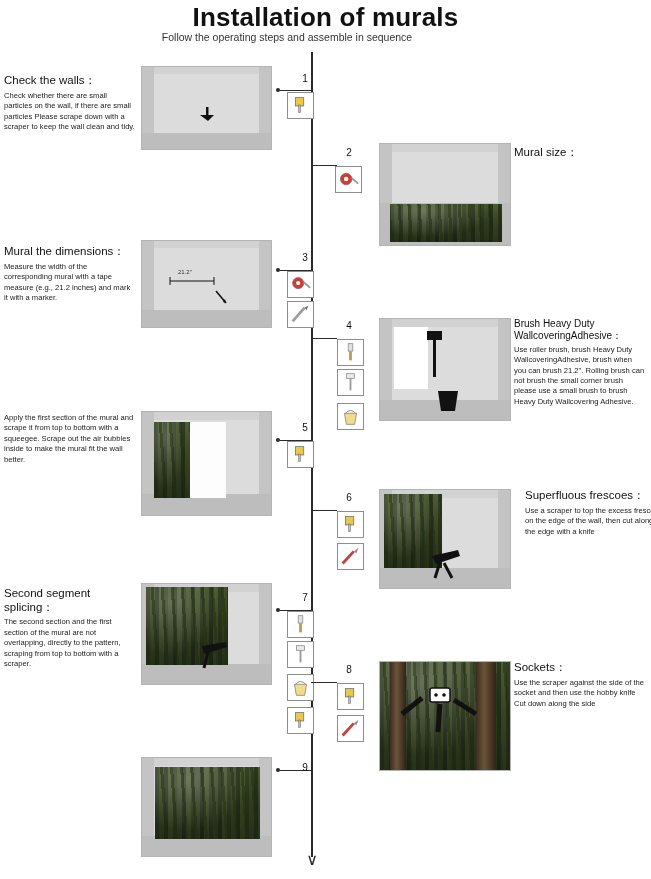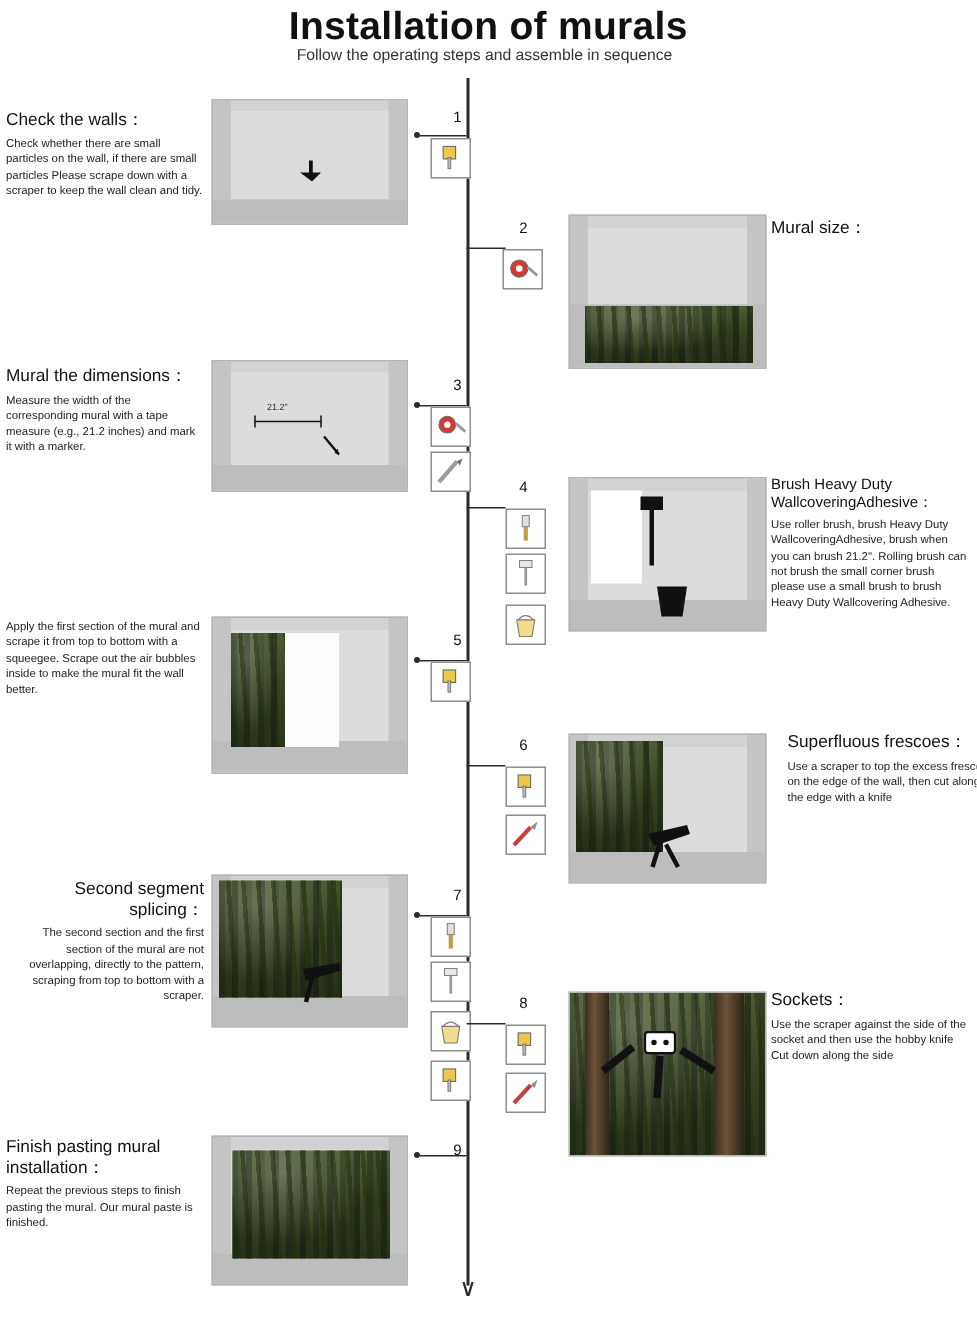--- a/index.html
+++ b/index.html
@@ -32,21 +32,20 @@
     color: #111;
   }
   .subtitle {
     position: absolute;
     top: 31px;
     left: 0;
     width: 574px;
     text-align: center;
     font-size: 10.5px;
     color: #333;
-    margin-left: 36px;
   }
 
   
   .axis {
     position: absolute;
     left: 311px;
     top: 52px;
     width: 2px;
     height: 805px;
     background: #2a2a2a;
@@ -374,21 +373,21 @@
     <svg viewBox="0 0 132 100" width="132" height="100" style="position:absolute;left:0;top:0">
       <path d="M52 66 L78 60 L80 66 L56 74 Z" fill="#111"></path>
       <path d="M60 72 L55 88 M64 73 L72 88" stroke="#111" stroke-width="3" fill="none"></path>
     </svg>
   </div>
   <div class="blk" style="left:525px; top:489px; width:130px;">
     <h3>Superfluous frescoes：</h3>
     <p>Use a scraper to top the excess fresco on the edge of the wall, then cut along the edge with a knife</p>
   </div>
 
-  <div class="blk" style="left:4px; top:587px; width:132px;text-align:right;">
+  <div class="blk" style="left:4px; top:587px; width:132px;">
     <h3>Second segment splicing：</h3>
     <p>The second section and the first section of the mural are not overlapping, directly to the pattern, scraping from top to bottom with a scraper.</p>
   </div>
   <div class="panel" style="left:141px; top:583px; width:131px; height:102px;">
     <div class="room">
       <div class="ceil"></div>
         <div class="leftw"></div>
         <div class="rightw"></div>
       <div class="backwall"></div>
         <div class="floor"></div>
@@ -450,24 +449,20 @@
       <circle cx="56" cy="33" r="1.8" fill="#111"></circle>
         <circle cx="64" cy="33" r="1.8" fill="#111"></circle>
       <path d="M42 36 L22 52 M60 42 L58 70 M74 38 L96 52" stroke="#111" stroke-width="5" fill="none"></path>
     </svg>
   </div>
   <div class="blk" style="left:514px; top:661px; width:130px;">
     <h3>Sockets：</h3>
     <p>Use the scraper against the side of the socket and then use the hobby knife Cut down along the side</p>
   </div>
 
-  <div class="blk" style="left:4px; top:759px; width:132px;">
-    <h3>Finish pasting mural installation：</h3>
-    <p>Repeat the previous steps to finish pasting the mural. Our mural paste is finished.</p>
-  </div>
   <div class="panel" style="left:141px; top:757px; width:131px; height:100px;">
     <div class="room">
       <div class="ceil"></div>
         <div class="leftw"></div>
         <div class="rightw"></div>
       <div class="backwall"></div>
         <div class="floor"></div>
     </div>
     <div class="forest" style="left:13px; top:9px; width:105px; height:72px;"></div>
   </div>

